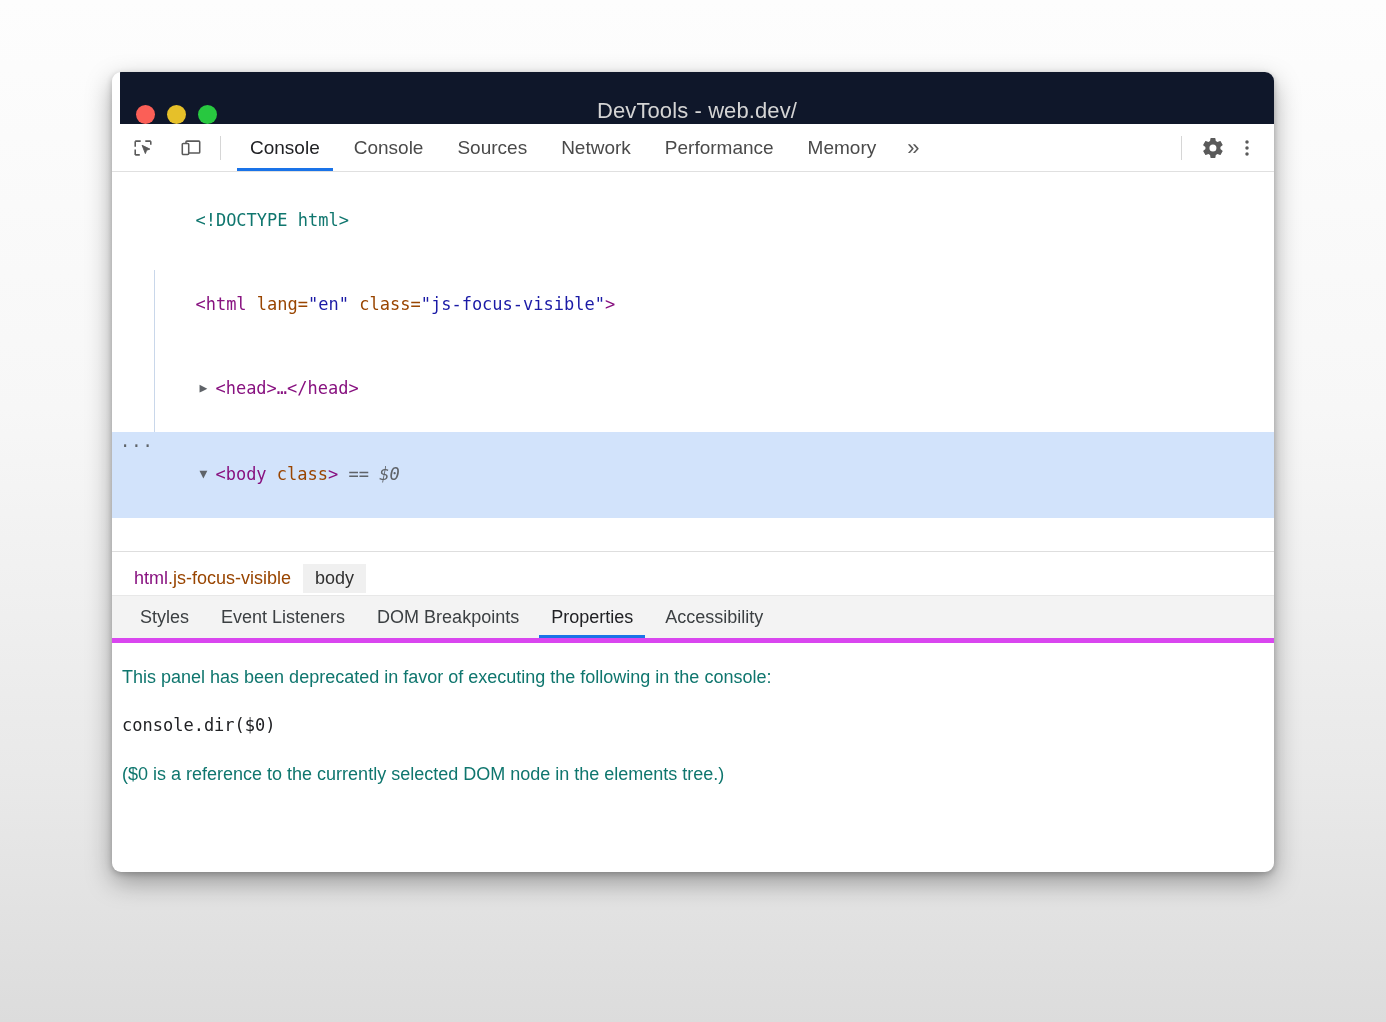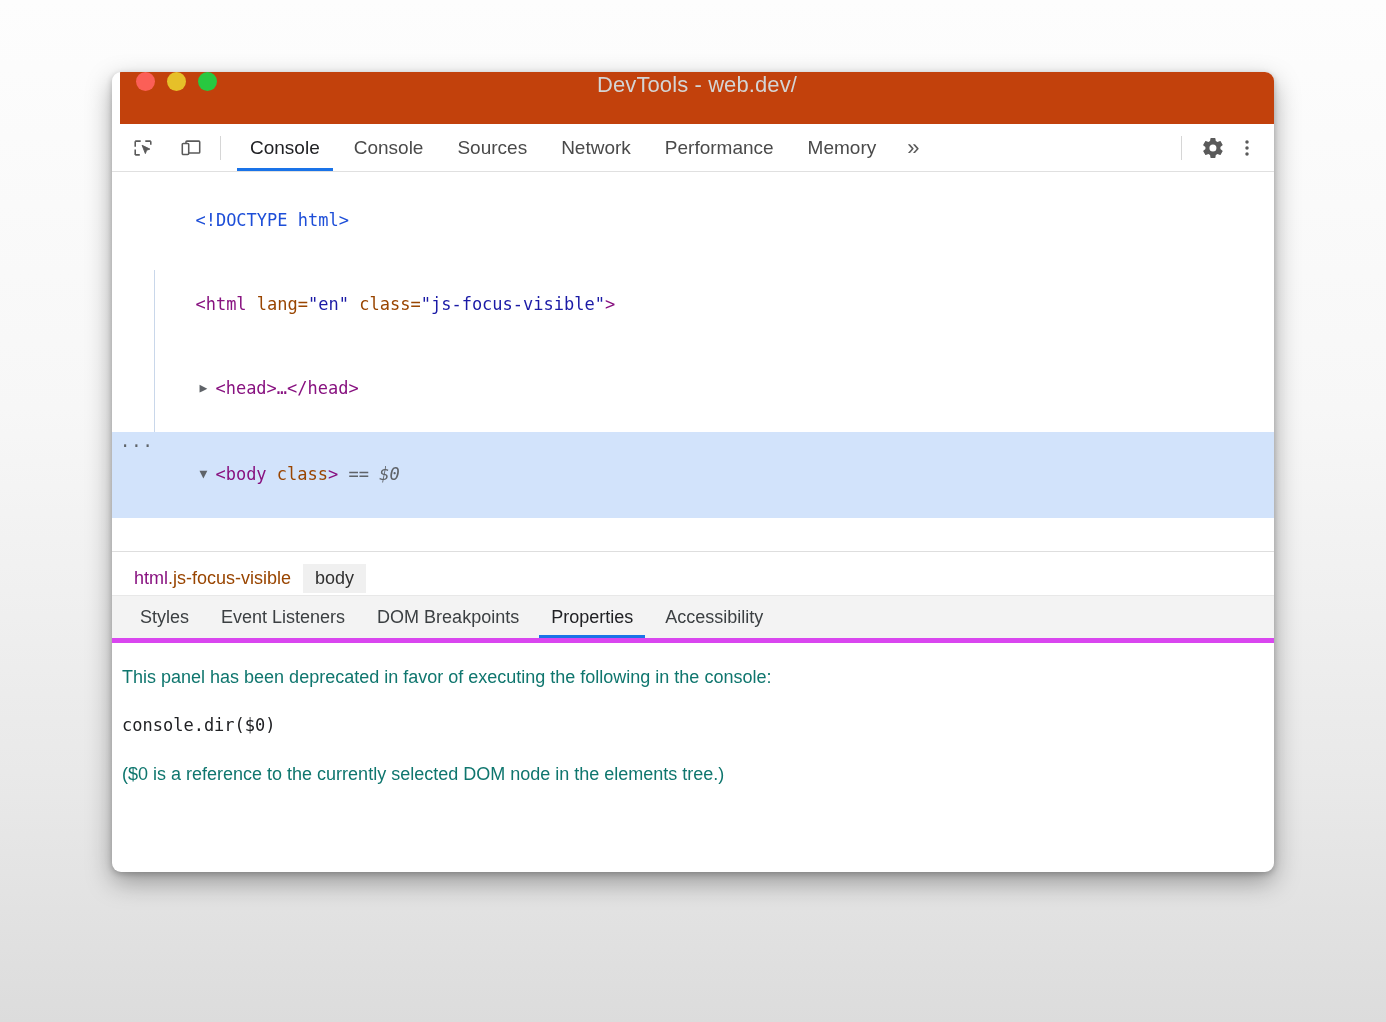--- a/index.html
+++ b/index.html
@@ -19,23 +19,23 @@
     border-radius: 9px;
     box-shadow: 0 10px 26px rgba(0,0,0,0.34), 0 2px 6px rgba(0,0,0,0.22);
     overflow: hidden;
     background: #ffffff;
   }
 
   
   .titlebar {
     position: relative;
     height: 52px;
-    background: #c2410c;
+    background: #0f172a;
     display: flex;
-    align-items: flex-start;
+    align-items: flex-end;
     margin-left: 8px;
   }
   .traffic { display:flex; gap:12px; padding-left: 16px; }
   .dot { width: 19px; height: 19px; border-radius: 50%; }
   .dot.red { background:#fb5f57; }
   .dot.yellow { background:#e6c029; }
   .dot.green { background:#28c840; }
   .win-title {
     position:absolute; left:0; right:0; text-align:center;
     color:#d4d4d4; font-size: 22px; letter-spacing:0.1px;
@@ -104,21 +104,21 @@
     transform: translateY(-2px);
   }
   .indent-guide {
     position:absolute; left: 42px; top: 98px; width: 1px; height: 226px;
     background:#c9d7ea;
   }
   .tag { color:#881280; }
   .attr { color:#994500; }
   .val { color:#1a1aa6; }
   .punct { color:#881280; }
-  .doctype { color:#1d4ed8; }
+  .doctype { color:#0f766e; }
   .ellip { color:#6a6a6a; }
   .sel-ref { color:#5f6368; font-style: italic; }
 
   
   .breadcrumb {
     height: 44px; background:#fff;
     display:flex; align-items:center;
     padding-left: 10px;
     font-size: 18px;
     border-bottom: 1px solid #e8e8e8;

